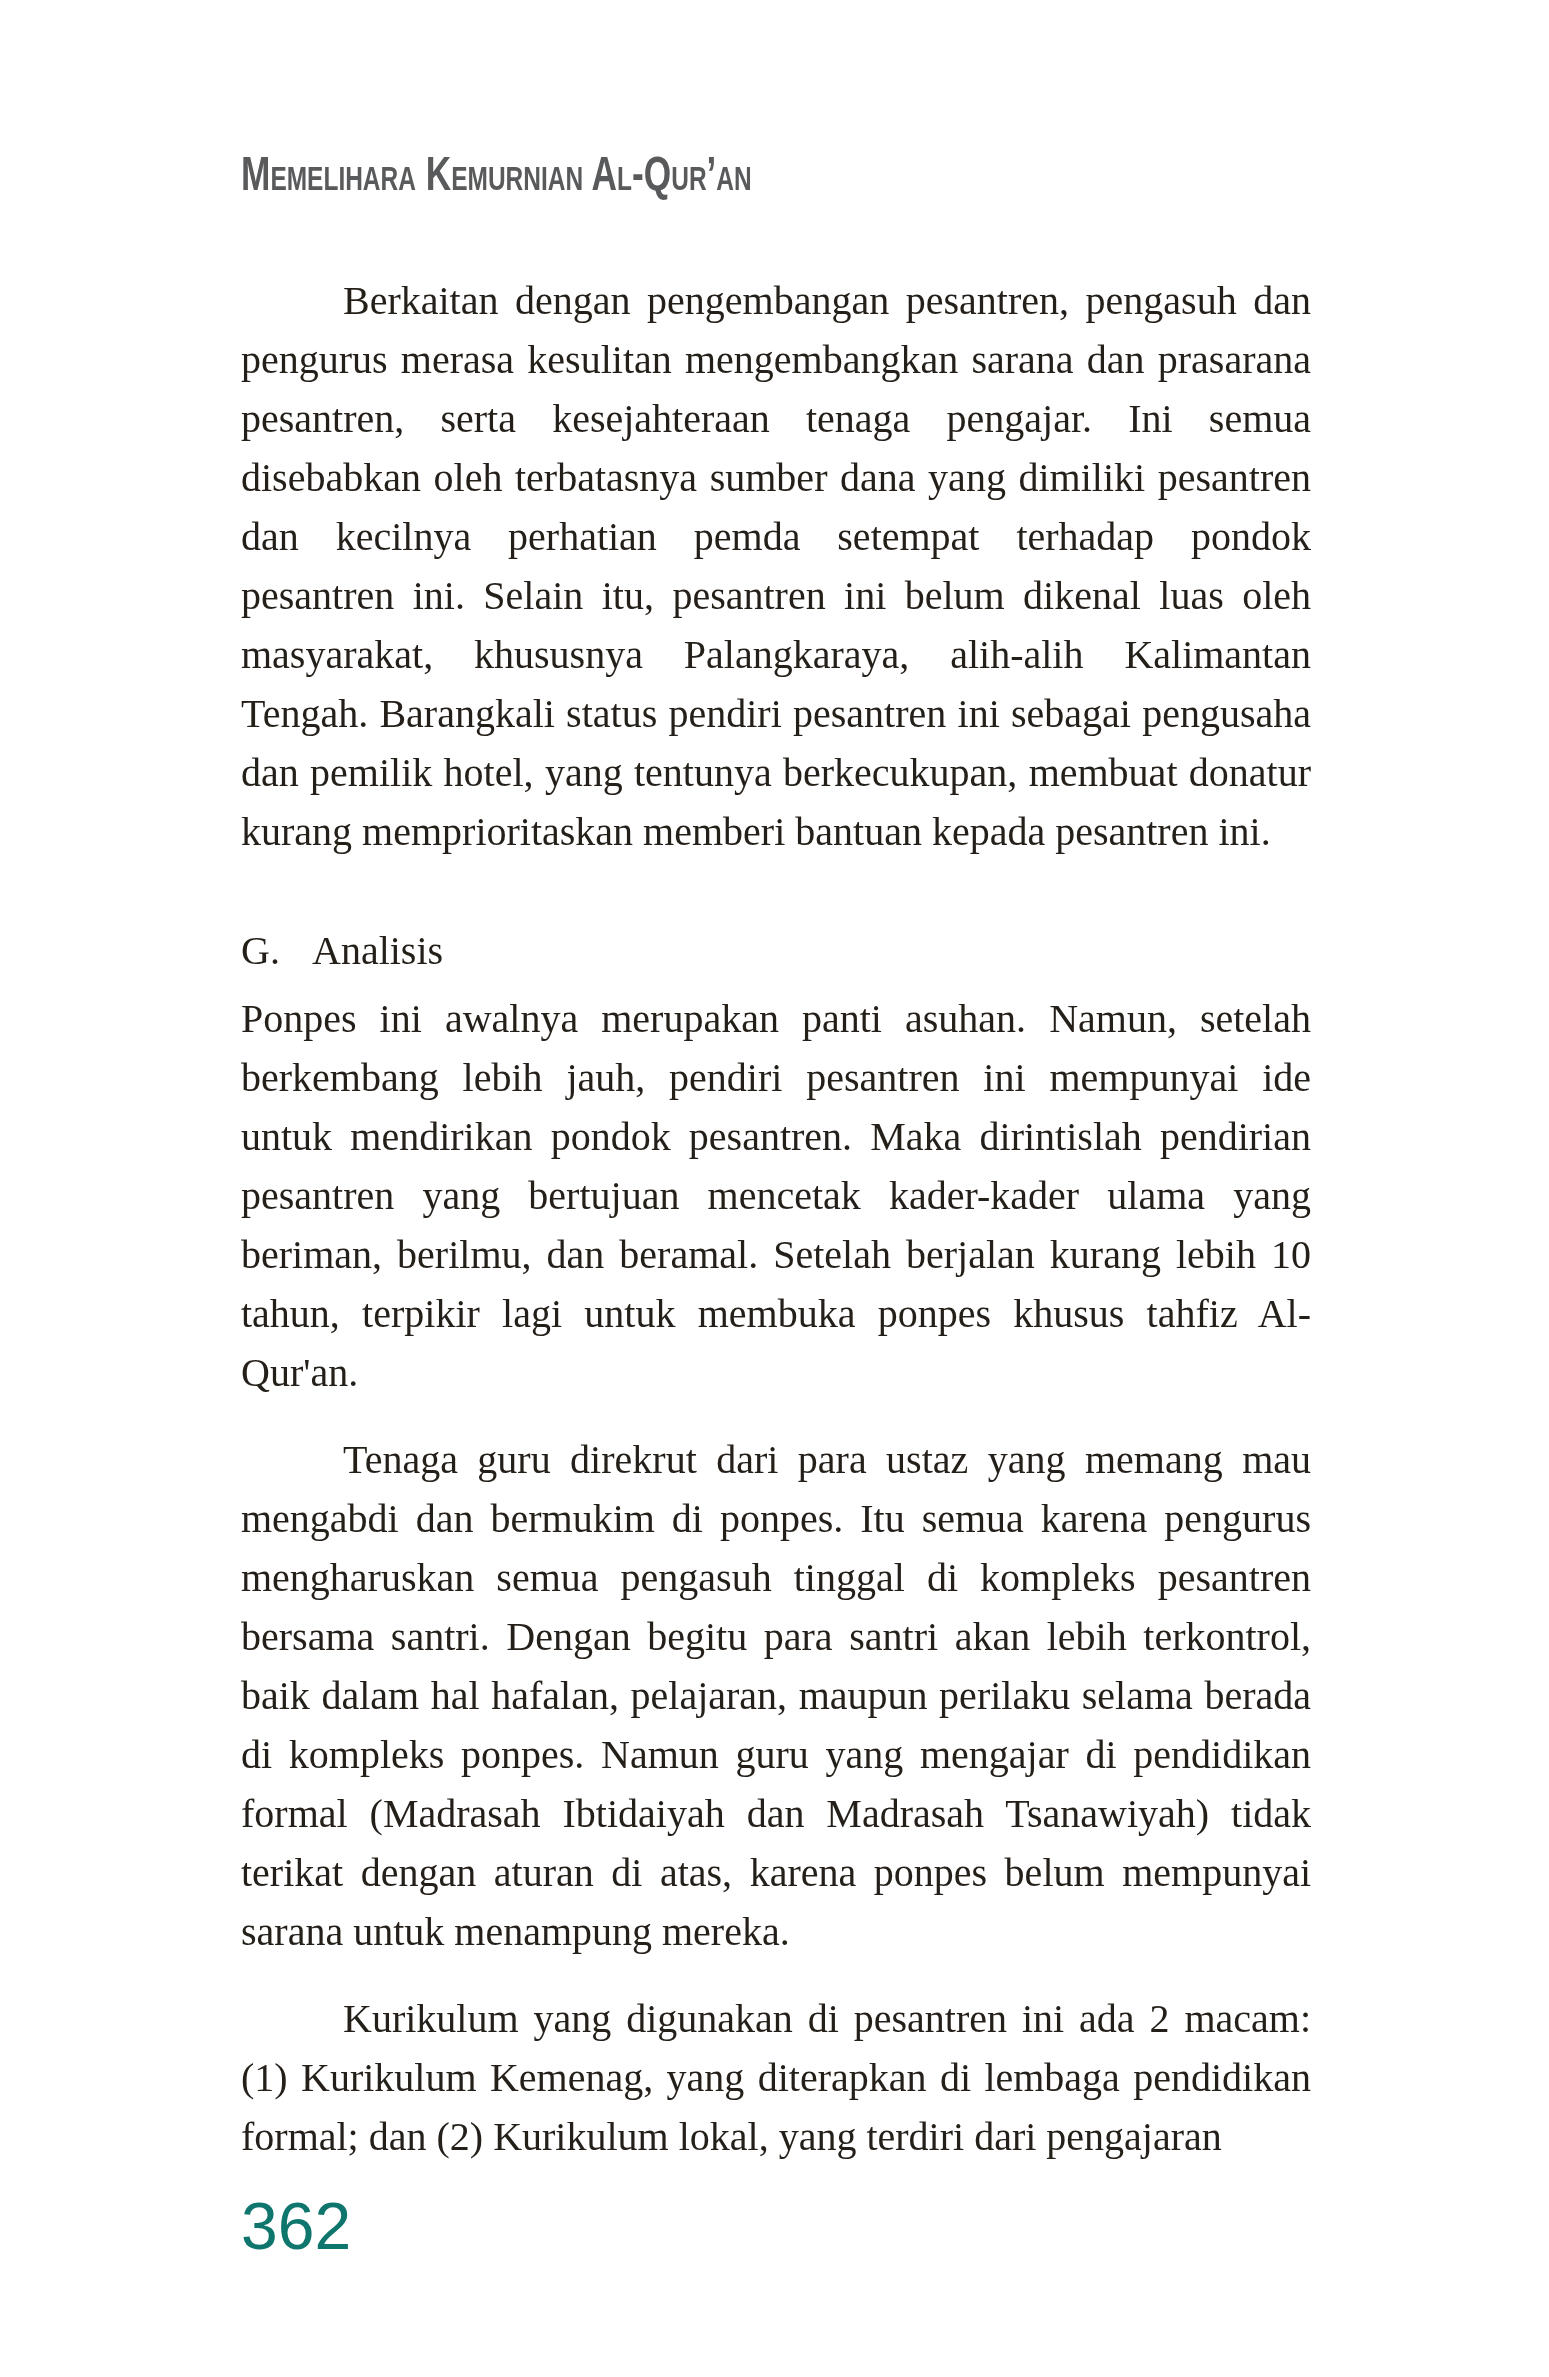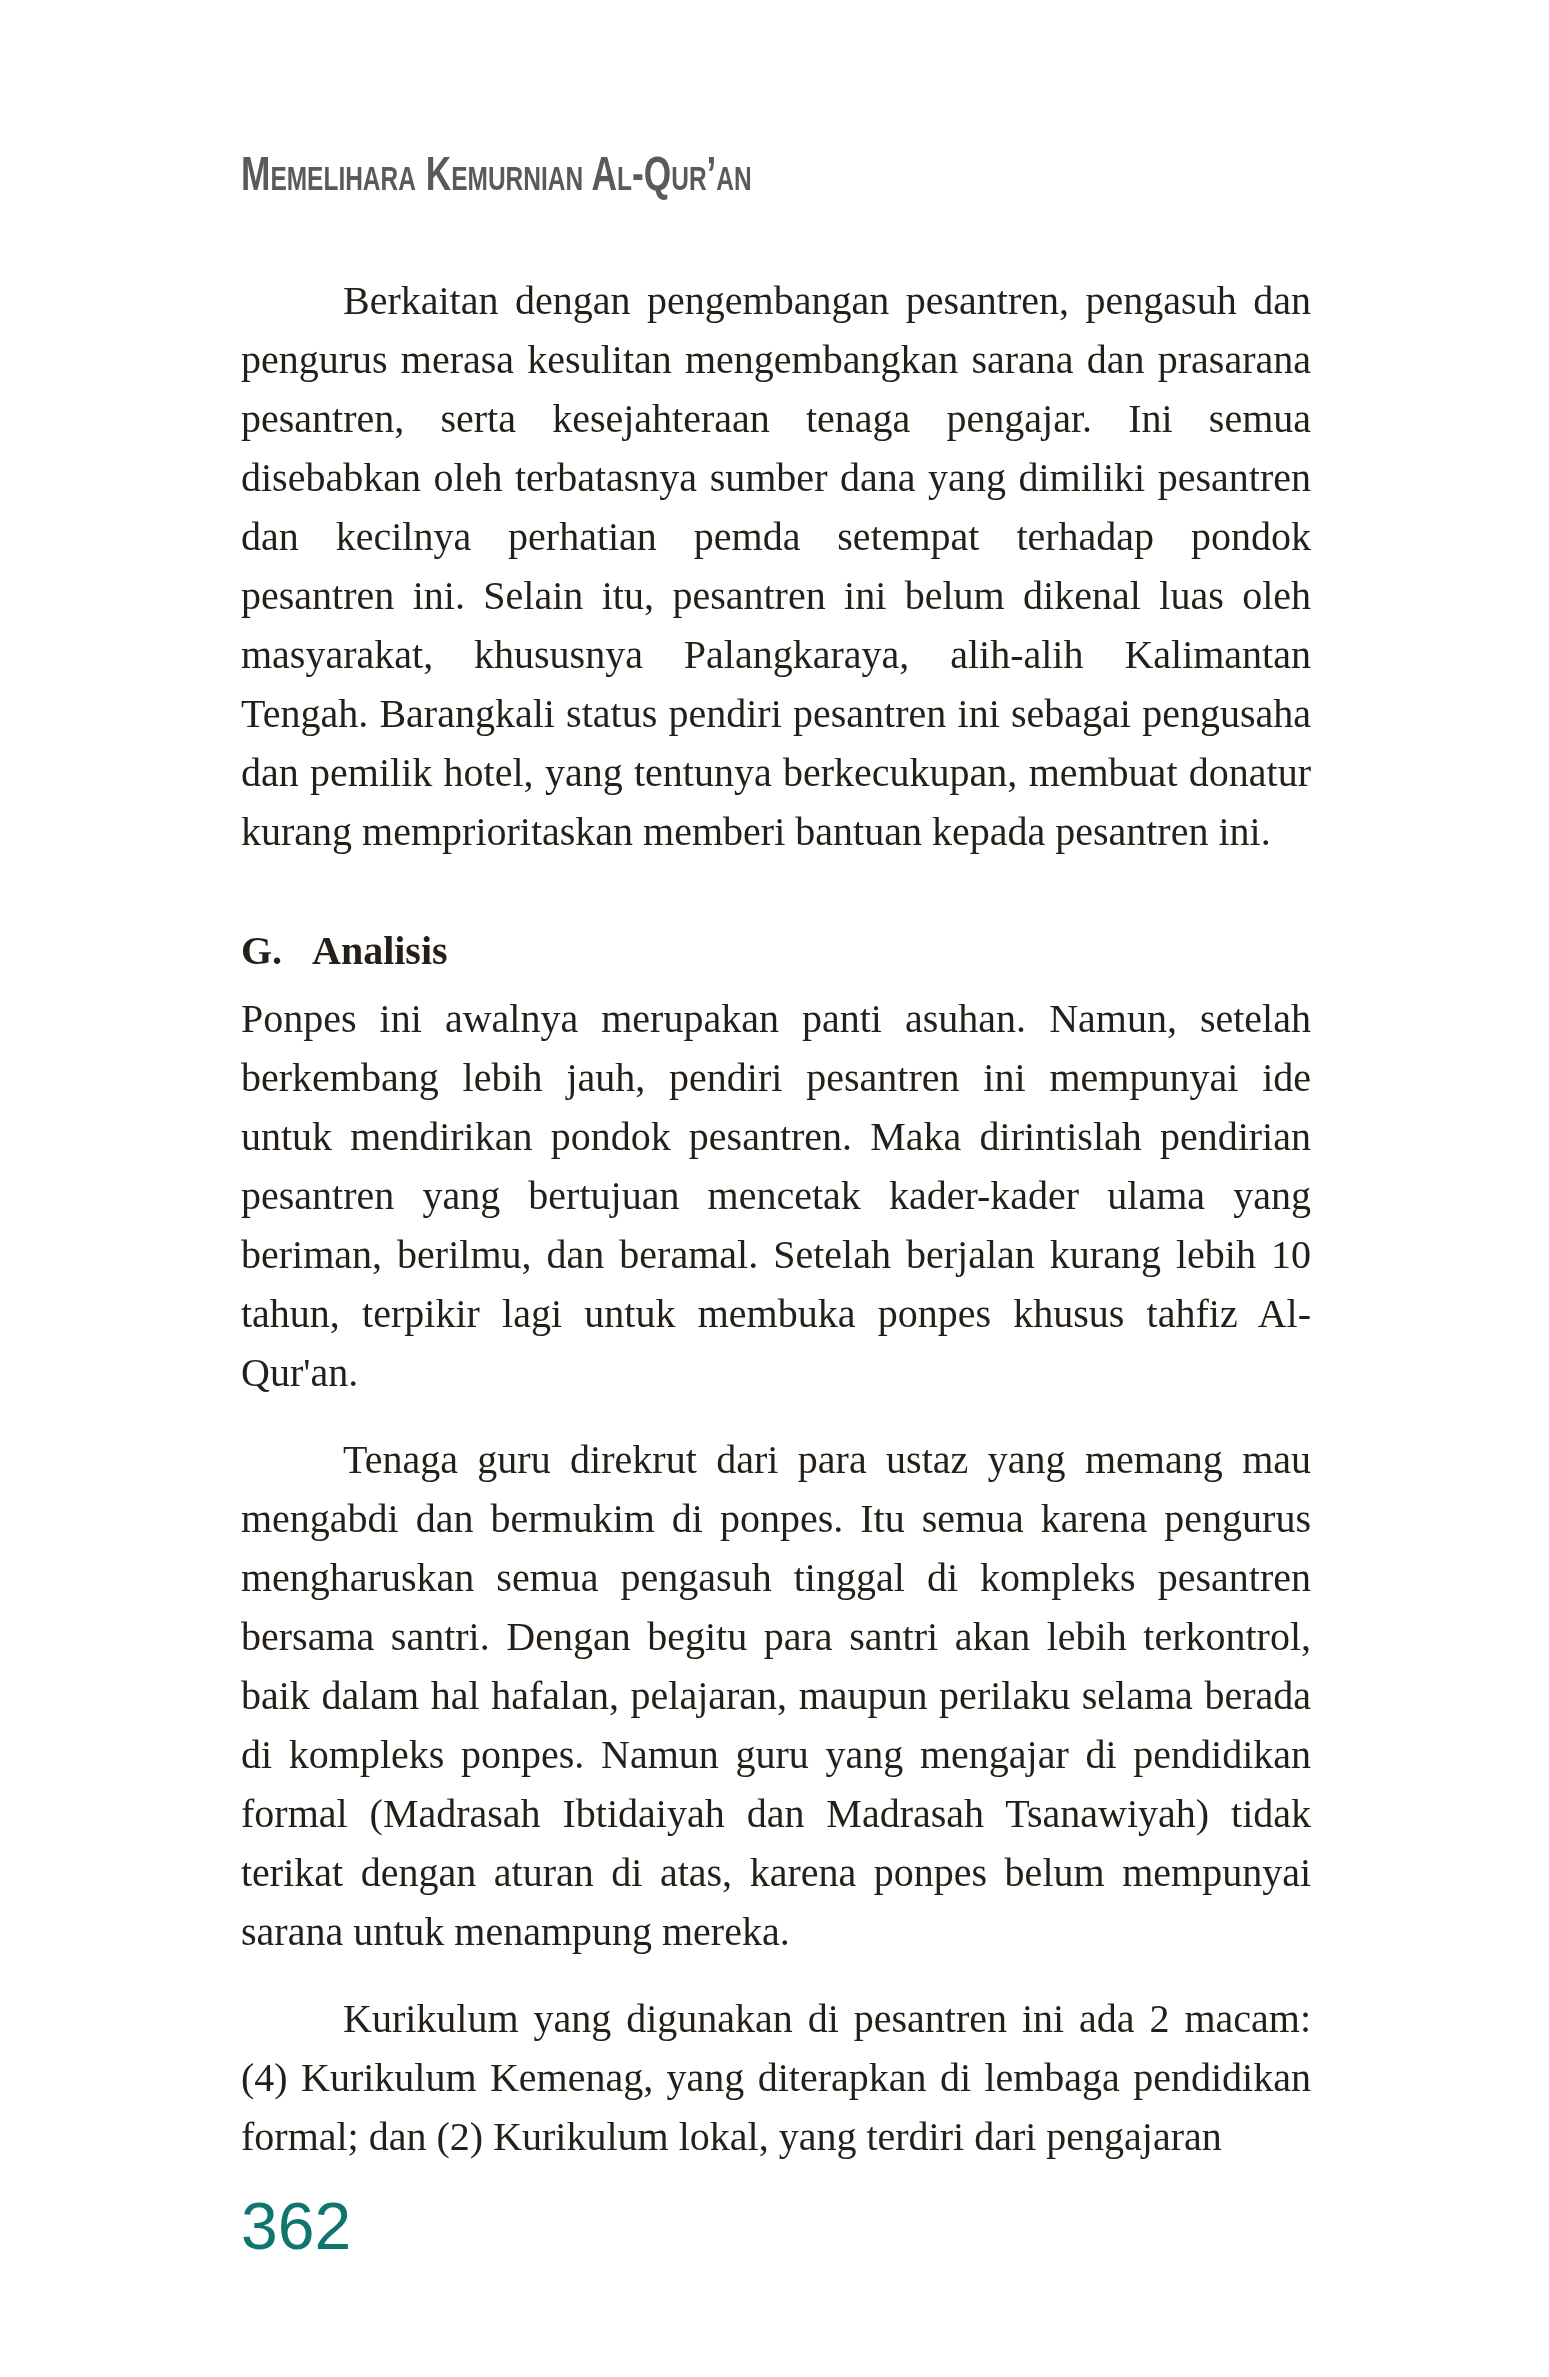--- a/index.html
+++ b/index.html
@@ -44,21 +44,21 @@
     margin: 0;
     padding: 0;
   }
   p.indented {
     text-indent: 102px;
     margin-top: 28px;
   }
   .section-heading {
     margin-top: 60px !important;
     margin-bottom: 8.8px !important;
-    font-weight: bold;
+    font-weight: normal;
     text-align: left;
   }
   .section-heading .heading-label {
     display: inline-block;
     width: 71px;
   }
   .page-number {
     position: absolute;
     left: 241px;
     top: 2202px;
@@ -80,20 +80,20 @@
     <p class="indented">Berkaitan dengan pengembangan pesantren, pengasuh dan pengurus merasa kesulitan mengembangkan sarana dan prasarana pesantren, serta kesejahteraan tenaga pengajar. Ini semua disebabkan oleh terbatasnya sumber dana yang dimiliki pesantren dan kecilnya perhatian pemda setempat terhadap pondok pesantren ini. Selain itu, pesantren ini belum dikenal luas oleh masyarakat, khususnya Palangkaraya, alih-alih Kalimantan Tengah. Barangkali status pendiri pesantren ini sebagai pengusaha dan pemilik hotel, yang tentunya berkecukupan, membuat donatur kurang memprioritaskan memberi bantuan kepada pesantren ini.</p>
 
     <p class="section-heading">
       <span class="heading-label">G.</span><span>Analisis</span>
     </p>
 
     <p>Ponpes ini awalnya merupakan panti asuhan. Namun, setelah berkembang lebih jauh, pendiri pesantren ini mempunyai ide untuk mendirikan pondok pesantren. Maka dirintislah pendirian pesantren yang bertujuan mencetak kader-kader ulama yang beriman, berilmu, dan beramal. Setelah berjalan kurang lebih 10 tahun, terpikir lagi untuk membuka ponpes khusus tahfiz Al-Qur'an.</p>
 
     <p class="indented">Tenaga guru direkrut dari para ustaz yang memang mau mengabdi dan bermukim di ponpes. Itu semua karena pengurus mengharuskan semua pengasuh tinggal di kompleks pesantren bersama santri. Dengan begitu para santri akan lebih terkontrol, baik dalam hal hafalan, pelajaran, maupun perilaku selama berada di kompleks ponpes. Namun guru yang mengajar di pendidikan formal (Madrasah Ibtidaiyah dan Madrasah Tsanawiyah) tidak terikat dengan aturan di atas, karena ponpes belum mempunyai sarana untuk menampung mereka.</p>
 
-    <p class="indented">Kurikulum yang digunakan di pesantren ini ada 2 macam: (4) Kurikulum Kemenag, yang diterapkan di lembaga pendidikan formal; dan (2) Kurikulum lokal, yang terdiri dari pengajaran</p>
+    <p class="indented">Kurikulum yang digunakan di pesantren ini ada 2 macam: (1) Kurikulum Kemenag, yang diterapkan di lembaga pendidikan formal; dan (2) Kurikulum lokal, yang terdiri dari pengajaran</p>
 
   </div>
 
   <div class="page-number">362</div>
 
 </div>
 
 
 </body></html>

